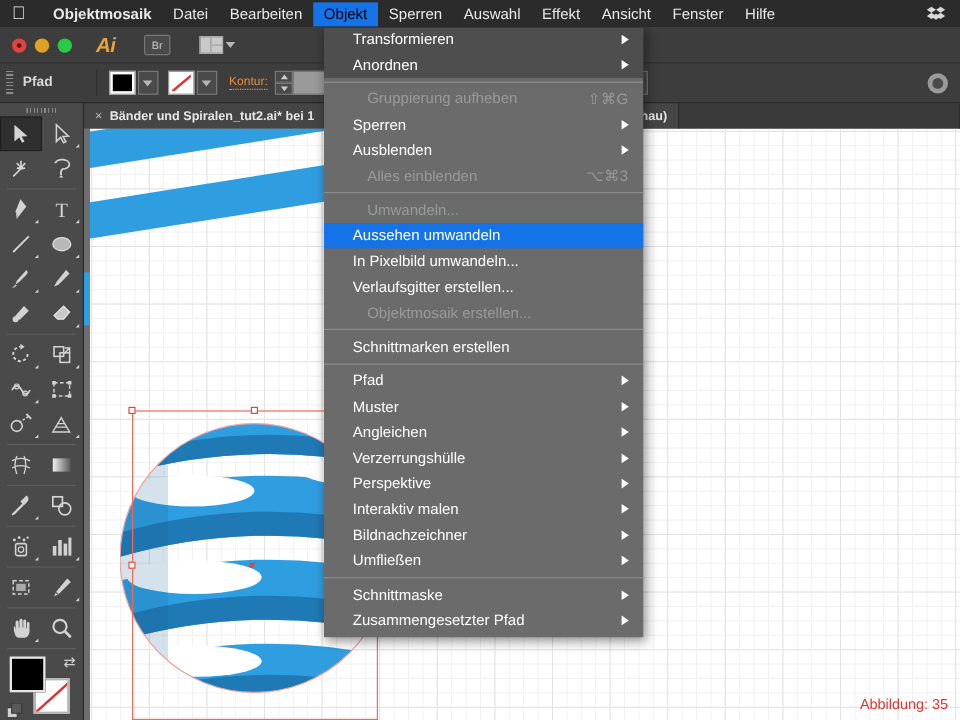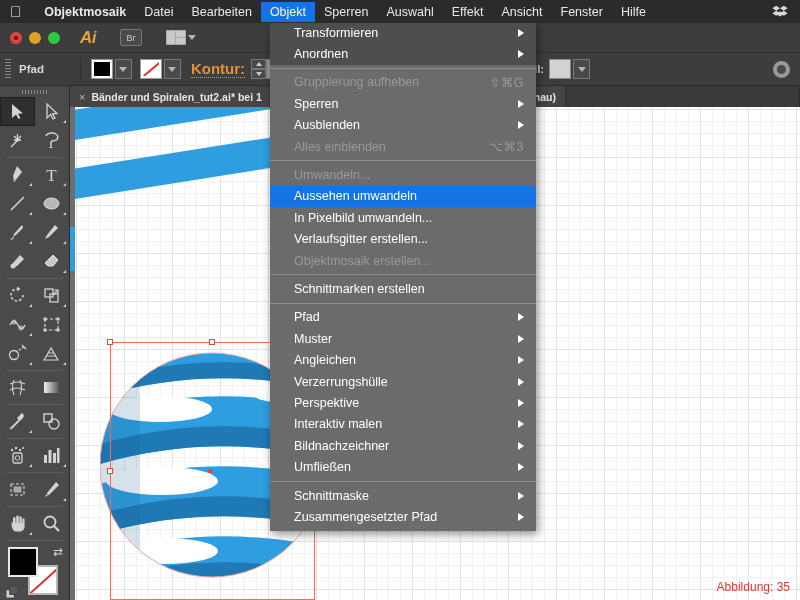--- a/index.html
+++ b/index.html
@@ -18,21 +18,21 @@
     display: flex; align-items: center;
     padding-left: 10px;
     z-index: 60;
   }
   .apple-logo { color: #e8e8e8; font-size: 15px; line-height: 1; margin-right: 14px; }
   .mb-item {
     color: #e9e9e9; font-size: 12.5px; padding: 3px 9px;
     white-space: nowrap;
   }
   .mb-item.app-name { font-weight: bold; }
-  .mb-item.active { background: #1473e6; color: #fef9c3; }
+  .mb-item.active { background: #1473e6; color: #000000; }
   .menubar-right { margin-left: auto; display: flex; align-items: center; padding-right: 12px; }
   .dropbox-ico { width: 16px; height: 14px; }
 
   
   .titlebar {
     position: absolute; top: 23px; left: 0; width: 800px; height: 30px;
     background: #3d3d3d;
     display: flex; align-items: center;
     border-bottom: 1px solid #2e2e2e;
     z-index: 10;
@@ -78,21 +78,21 @@
     background: #3d3d3d; border-bottom: 1px solid #2b2b2b;
     display: flex; align-items: center;
     z-index: 9;
   }
   .grip {
     width: 6px; height: 20px; margin-left: 5px; margin-right: 8px;
     background: repeating-linear-gradient(to bottom, #8a8a8a 0 1px, #3d3d3d 1px 3px);
   }
   .cb-label { color: #d8d8d8; font-size: 11.5px; font-weight: bold; }
   .cb-label.orange {
-    color: #e0913a; font-size: 15px; font-weight: bold;
+    color: #e0913a; font-size: 10px; font-weight: normal;
     border-bottom: 1px dotted #e0913a;
   }
   .sep-v { width: 1px; height: 22px; background: #2e2e2e; margin: 0 10px; }
   .swatch-box {
     width: 22px; height: 20px; border: 1px solid #9a9a9a; background: #fff;
     display: flex; align-items: center; justify-content: center;
   }
   .swatch-in { width: 16px; height: 14px; background: #000; }
   .swatch-none {
     width: 16px; height: 14px; background: #fff; position: relative; overflow: hidden;
@@ -239,21 +239,21 @@
     position: absolute; top: 22px; left: 270px; width: 266px;
     background: #6b6b6b;
     box-shadow: 2px 3px 9px rgba(0,0,0,0.45);
     z-index: 55; padding-bottom: 3px;
   }
   .mi {
     height: 21.4px; display: flex; align-items: center;
     padding: 0 12px 0 24px; color: #ffffff; font-size: 12.5px;
     position: relative; white-space: nowrap;
   }
-  .mi.dim { color: #9a9a9a; }
+  .mi.dim { color: #9a9a9a; margin-left: 12px; }
   .mi.hl { background: #1473e6; color: #fff; }
   .mi .sc {
     margin-left: auto; color: #e2e2e2; font-size: 12.5px; letter-spacing: 0.5px;
   }
   .mi.dim .sc { color: #9a9a9a; }
   .mi .arw {
     margin-left: auto;
     width: 0; height: 0;
     border-top: 4.5px solid transparent; border-bottom: 4.5px solid transparent;
     border-left: 6px solid #fff;

